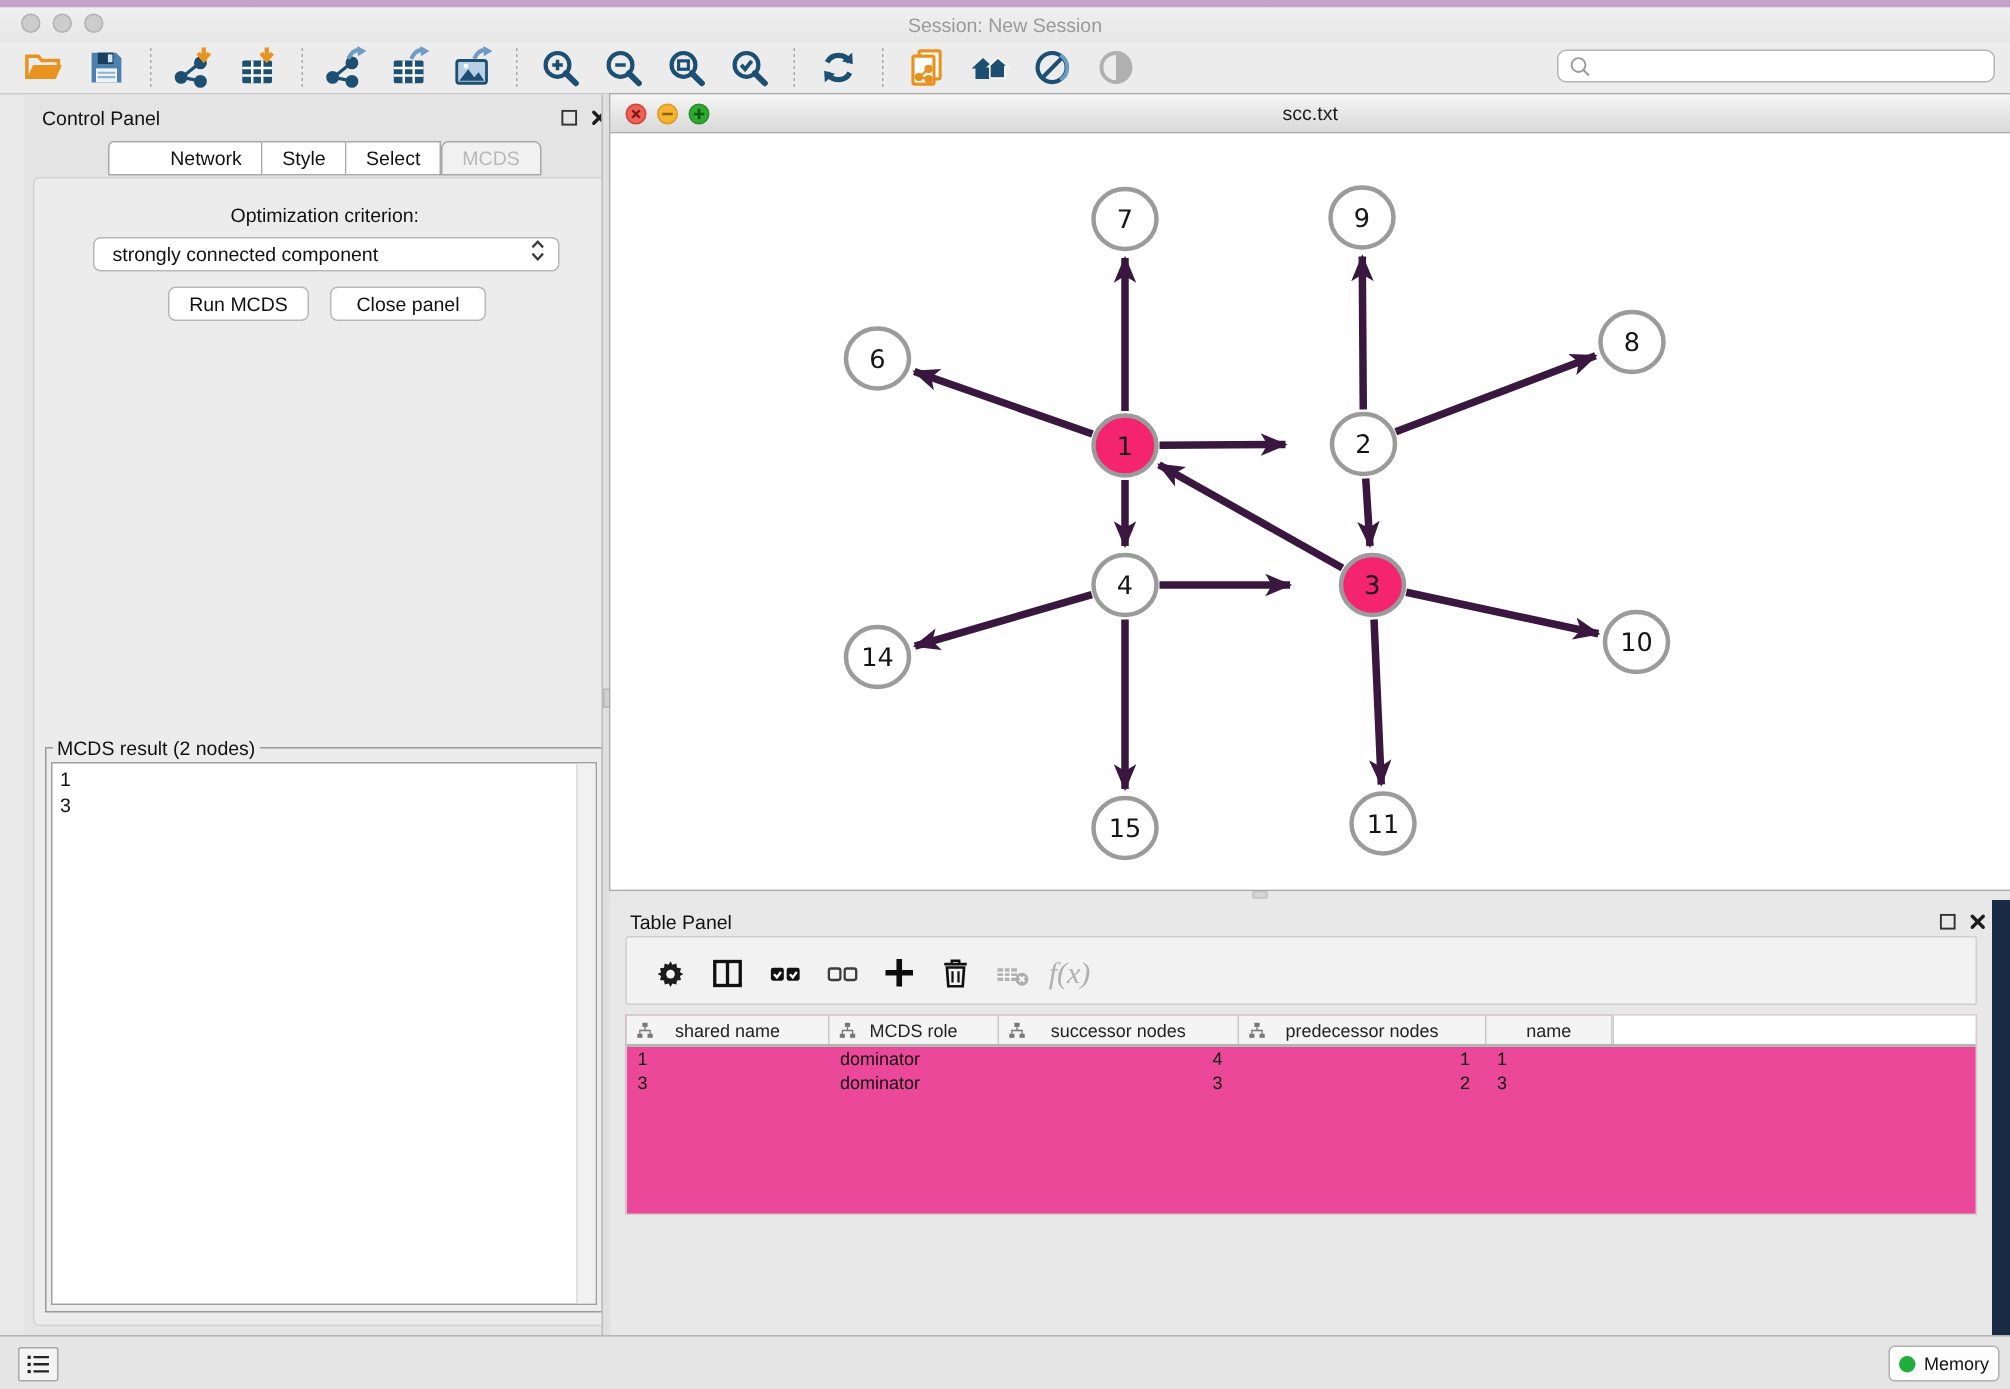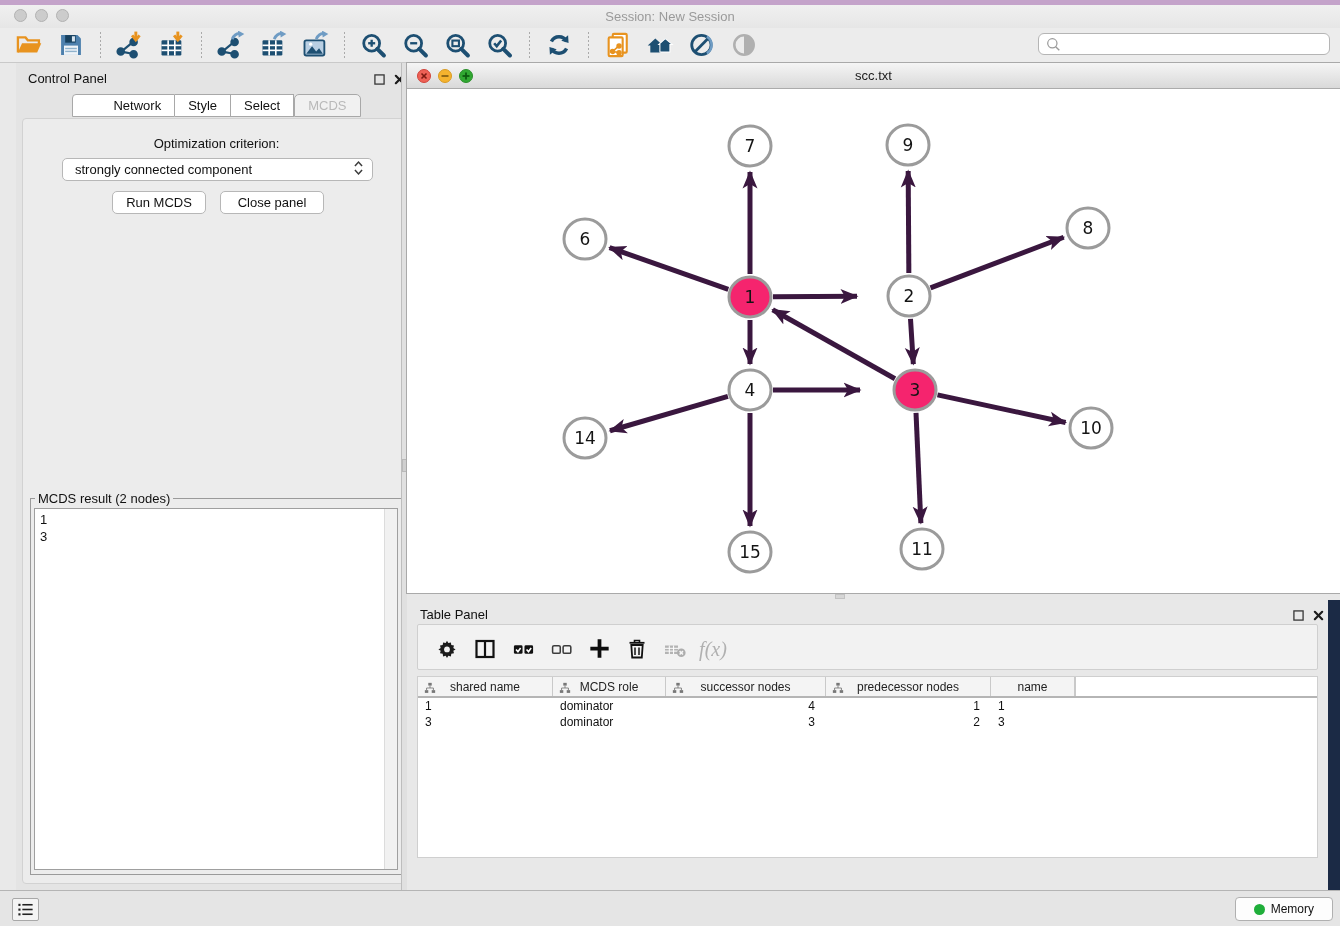--- a/index.html
+++ b/index.html
@@ -71,42 +71,42 @@
 
   
   #table-panel{left:407px;top:600px;width:921px;height:290px;background:#e8e8e8;}
   #dark-strip{left:1328px;top:600px;width:12px;height:290px;background:#1b2a45;}
   #tp-title{position:absolute;left:13px;top:7px;font-size:13px;color:#111;}
   #tp-btns{position:absolute;right:4px;top:7px;display:flex;gap:9px;align-items:center;}
   #tp-toolbar{position:absolute;left:10px;top:24px;width:901px;height:46px;background:#f2f2f2;border:1px solid #cfcfcf;
               border-radius:2px;box-sizing:border-box;display:flex;align-items:center;padding-left:10px;}
   .tpicon{width:28px;height:28px;display:flex;align-items:flex-end;justify-content:center;margin:0 5px;}
   .fx-label{font-size:20px;color:#b0b0b0;font-family:"Liberation Serif",serif;font-style:italic;}
-  #tbl-block{position:absolute;left:10px;top:76px;width:901px;height:182px;background:#ffffff;border:1px solid #cfcfcf;box-sizing:border-box;}
+  #tbl-block{position:absolute;left:10px;top:76px;width:901px;height:134px;background:#ec4899;border:1px solid #cfcfcf;box-sizing:border-box;}
   #tbl-header{display:flex;height:19px;background:#f4f4f4;border-bottom:2px solid #b5b5b5;}
   .hcell{position:relative;box-sizing:border-box;border-right:1px solid #c9c9c9;display:flex;align-items:center;justify-content:center;}
   .hcell .hlabel{font-size:12px;color:#222;}
   .hcell .hicon{position:absolute;left:6px;top:3px;}
   .hcell.filler{border-right:none;background:#fff;border-left:1px solid #c9c9c9;}
   .trow{display:flex;height:16px;}
   .tcell{box-sizing:border-box;font-size:12px;color:#111;line-height:16px;overflow:hidden;}
   .tcell.left{padding-left:7px;text-align:left;}
   .tcell.right{padding-right:11px;text-align:right;}
   #bottom-tabs{position:absolute;left:0;top:265px;width:100%;display:flex;justify-content:center;}
   .bt-tab{font-size:13px;font-weight:600;padding:3px 14px;background:#fff;border:1px solid #ababab;border-left:none;color:#222;}
   .bt-tab:first-child{border-left:1px solid #ababab;border-radius:5px 0 0 5px;}
   .bt-tab:last-child{border-radius:0 5px 5px 0;}
   .bt-tab.active{background:#eeeeee;color:#b9b9b9;}
 
   
   #status-bar{left:0;top:890px;width:1340px;height:36px;background:#e5e5e5;border-top:1px solid #b4b4b4;box-sizing:border-box;}
   #list-btn{position:absolute;left:12px;top:7px;width:27px;height:23px;background:#f4f4f4;border:1px solid #a8a8a8;
             border-radius:2px;display:flex;align-items:center;justify-content:center;box-sizing:border-box;}
   #memory-btn{position:absolute;right:7px;top:6px;height:24px;background:#fdfdfd;border:1px solid #b0b0b0;border-radius:4px;
-              display:flex;align-items:center;gap:6px;padding:0 18px;box-sizing:border-box;}
+              display:flex;align-items:center;gap:6px;padding:0 6px;box-sizing:border-box;}
   #memory-dot{width:11px;height:11px;border-radius:50%;background:#1fae3a;}
   #memory-label{font-size:12px;color:#111;}
 </style>
 </head>
 <body>
 
 <div id="app">
 
   <div class="abs" id="top-strip"></div>
   <div class="abs" id="titlebar">

